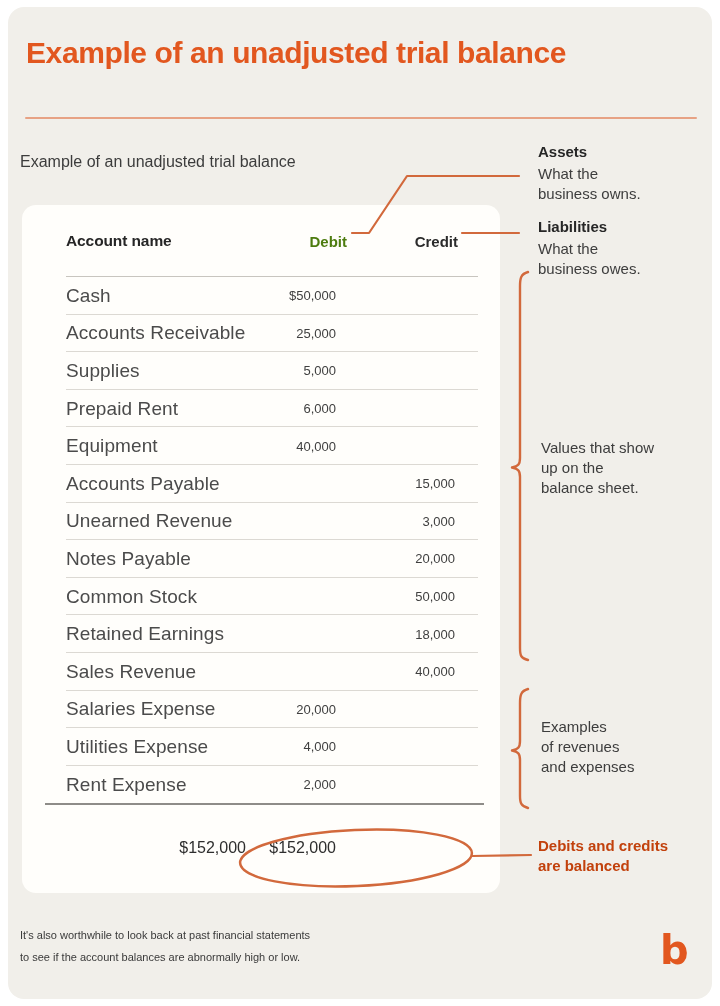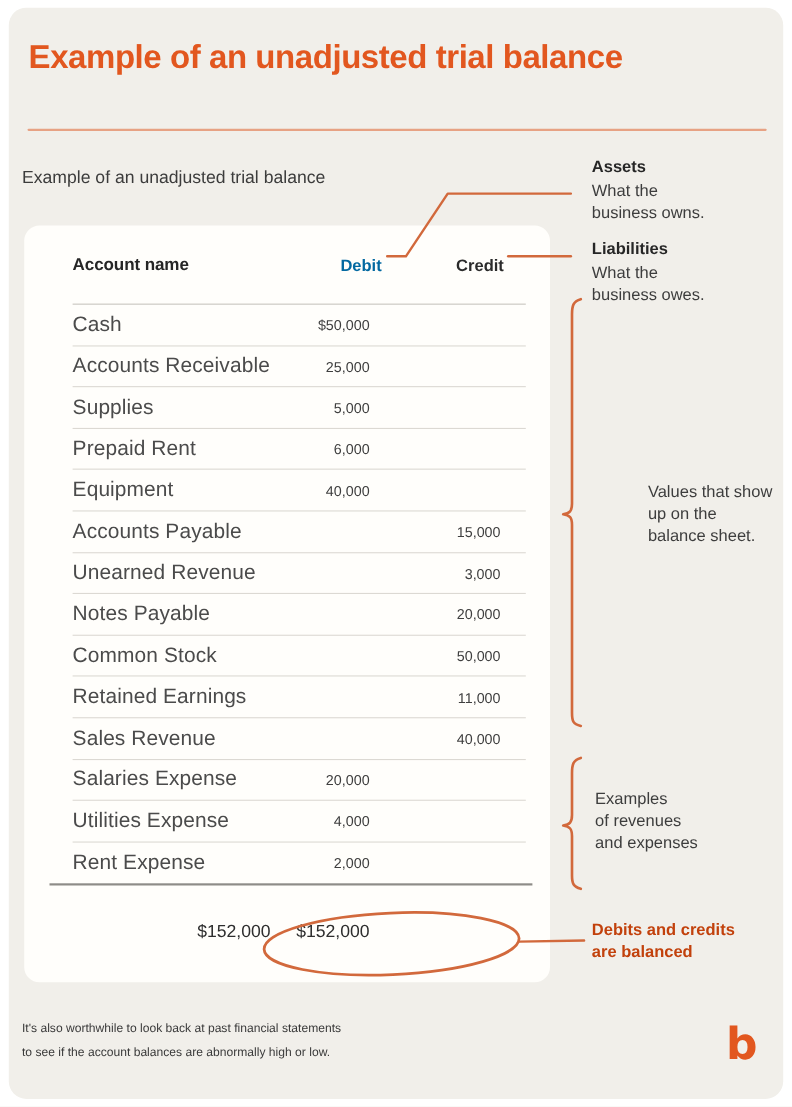--- a/index.html
+++ b/index.html
@@ -29,21 +29,21 @@
   }
   .thead{
     height:72px;display:grid;grid-template-columns:1fr 90px 119px;
     align-items:center;padding:0 45px 0 44px;position:relative;box-sizing:border-box;
   }
   .thead::after{
     content:'';position:absolute;left:44px;right:22px;bottom:0;
     border-bottom:1.5px solid #c8c5bf;
   }
   .th-name{font-size:15.5px;font-weight:bold;color:#262626;letter-spacing:-0.1px;}
-  .th-debit{font-size:15px;font-weight:600;color:#0369a1;text-align:right;transform:translateX(11px);}
+  .th-debit{font-size:15px;font-weight:600;color:#4d7c0f;text-align:right;transform:translateX(11px);}
   .th-credit{font-size:15px;font-weight:600;color:#2b2b2b;text-align:right;transform:translateX(3px);}
   .trow{
     height:37.6px;flex:none;display:grid;grid-template-columns:1fr 90px 119px;
     align-items:center;padding:0 45px 0 44px;position:relative;box-sizing:border-box;
   }
   .trow::after{
     content:'';position:absolute;left:44px;right:22px;bottom:0;
     border-bottom:1px solid #dcd9d3;
   }
   .trow:last-child::after{border-bottom:none;}
@@ -139,21 +139,21 @@
 
   <div class="trow">
     <div class="cell-name">Common Stock</div>
     <div class="cell-debit"></div>
     <div class="cell-credit">50,000</div>
   </div>
 
   <div class="trow">
     <div class="cell-name">Retained Earnings</div>
     <div class="cell-debit"></div>
-    <div class="cell-credit">11,000</div>
+    <div class="cell-credit">18,000</div>
   </div>
 
   <div class="trow">
     <div class="cell-name">Sales Revenue</div>
     <div class="cell-debit"></div>
     <div class="cell-credit">40,000</div>
   </div>
 
   <div class="trow">
     <div class="cell-name">Salaries Expense</div>
@@ -185,21 +185,21 @@
   <div>What the</div>
   <div>business owns.</div>
 </div>
 
 <div class="note" style="left:538px;top:217px;">
   <div class="note-title">Liabilities</div>
   <div>What the</div>
   <div>business owes.</div>
 </div>
 
-<div class="note" style="left:541px;top:438px;margin-left:48px;">
+<div class="note" style="left:541px;top:438px;">
   <div>Values that show</div>
   <div>up on the</div>
   <div>balance sheet.</div>
 </div>
 
 <div class="note" style="left:541px;top:717px;">
   <div>Examples</div>
   <div>of revenues</div>
   <div>and expenses</div>
 </div>

